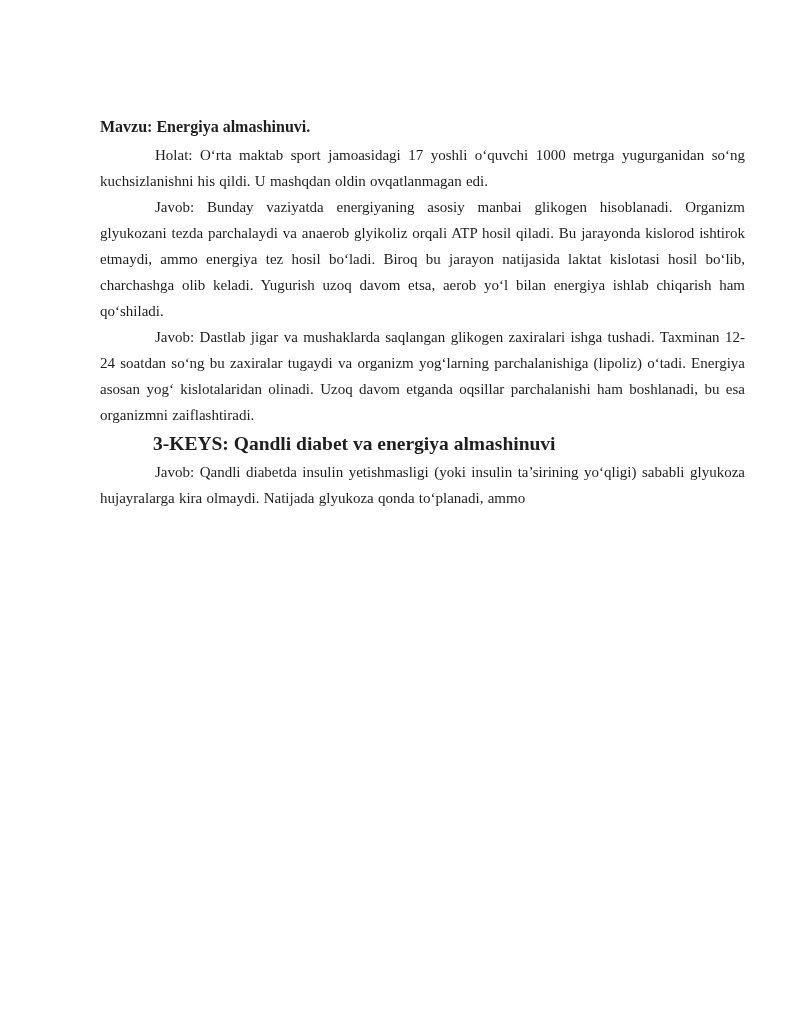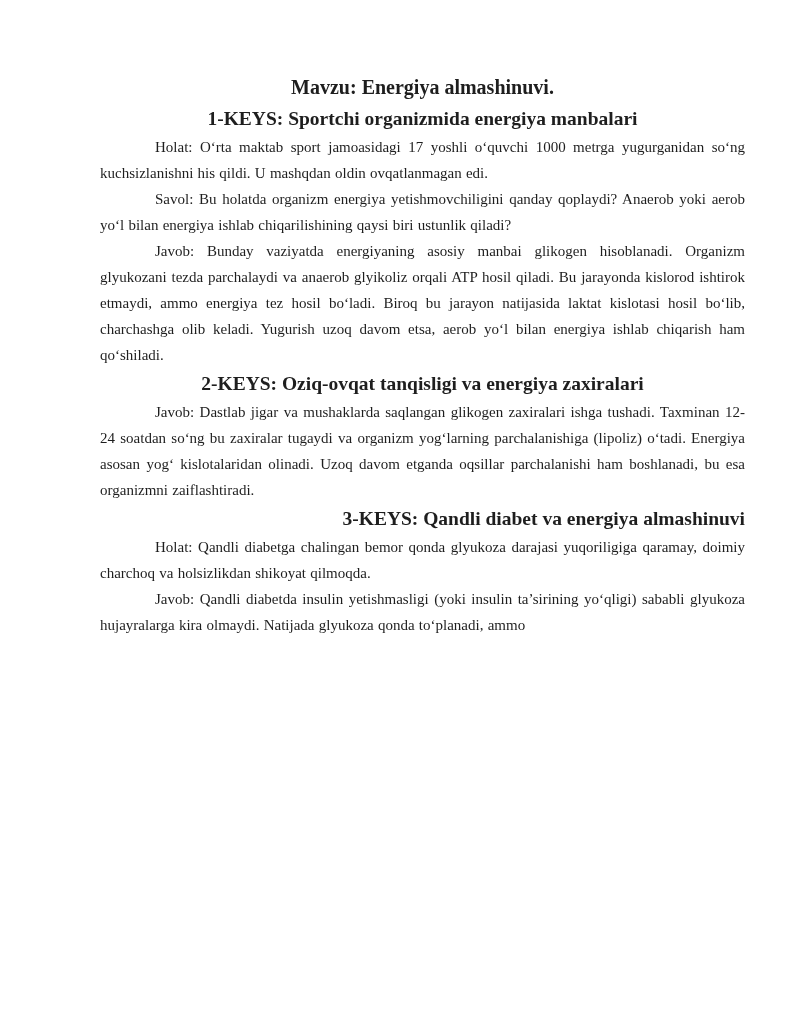--- a/index.html
+++ b/index.html
@@ -15,57 +15,54 @@
     color: #1e1e1e;
   }
   .page {
     box-sizing: border-box;
     width: 800px;
     height: 1035px;
     padding: 72px 55px 0 100px; 
     background: #ffffff;
   }
   .doc-title {
-    font-size: 20px;
+    font-size: 16px;
     line-height: 31px;
     font-weight: bold;
-    text-align: center;
+    text-align: left;
+    margin-top: 39px;
   }
   .section-heading {
     font-size: 19.5px;
     line-height: 31px;
     font-weight: bold;
     text-align: center;
     margin: 0;
   }
   .section-heading.left {
-    text-align: right;
+    text-align: left;
     text-indent: 53px;
   }
   .para {
     font-size: 15px;
     line-height: 26px;
     margin: 0;
     text-align: justify;
     text-indent: 55px;
     word-spacing: 0.5px;
   }
 </style>
 </head>
 <body>
 
 <div class="page">
 
   <div class="doc-title">Mavzu: Energiya almashinuvi.</div>
 
-  <div class="section-heading">1-KEYS: Sportchi organizmida energiya manbalari</div>
   <p class="para">Holat: O‘rta maktab sport jamoasidagi 17 yoshli o‘quvchi 1000 metrga yugurganidan so‘ng kuchsizlanishni his qildi. U mashqdan oldin ovqatlanmagan edi.</p>
-  <p class="para">Savol: Bu holatda organizm energiya yetishmovchiligini qanday qoplaydi? Anaerob yoki aerob yo‘l bilan energiya ishlab chiqarilishining qaysi biri ustunlik qiladi?</p>
   <p class="para">Javob: Bunday vaziyatda energiyaning asosiy manbai glikogen hisoblanadi. Organizm glyukozani tezda parchalaydi va anaerob glyikoliz orqali ATP hosil qiladi. Bu jarayonda kislorod ishtirok etmaydi, ammo energiya tez hosil bo‘ladi. Biroq bu jarayon natijasida laktat kislotasi hosil bo‘lib, charchashga olib keladi. Yugurish uzoq davom etsa, aerob yo‘l bilan energiya ishlab chiqarish ham qo‘shiladi.</p>
 
-  <div class="section-heading">2-KEYS: Oziq-ovqat tanqisligi va energiya zaxiralari</div>
   <p class="para">Javob: Dastlab jigar va mushaklarda saqlangan glikogen zaxiralari ishga tushadi. Taxminan 12-24 soatdan so‘ng bu zaxiralar tugaydi va organizm yog‘larning parchalanishiga (lipoliz) o‘tadi. Energiya asosan yog‘ kislotalaridan olinadi. Uzoq davom etganda oqsillar parchalanishi ham boshlanadi, bu esa organizmni zaiflashtiradi.</p>
 
   <div class="section-heading left">3-KEYS: Qandli diabet va energiya almashinuvi</div>
-  <p class="para">Holat: Qandli diabetga chalingan bemor qonda glyukoza darajasi yuqoriligiga qaramay, doimiy charchoq va holsizlikdan shikoyat qilmoqda.</p>
   <p class="para">Javob: Qandli diabetda insulin yetishmasligi (yoki insulin ta’sirining yo‘qligi) sababli glyukoza hujayralarga kira olmaydi. Natijada glyukoza qonda to‘planadi, ammo</p>
 
 </div>
 
 </body></html>

